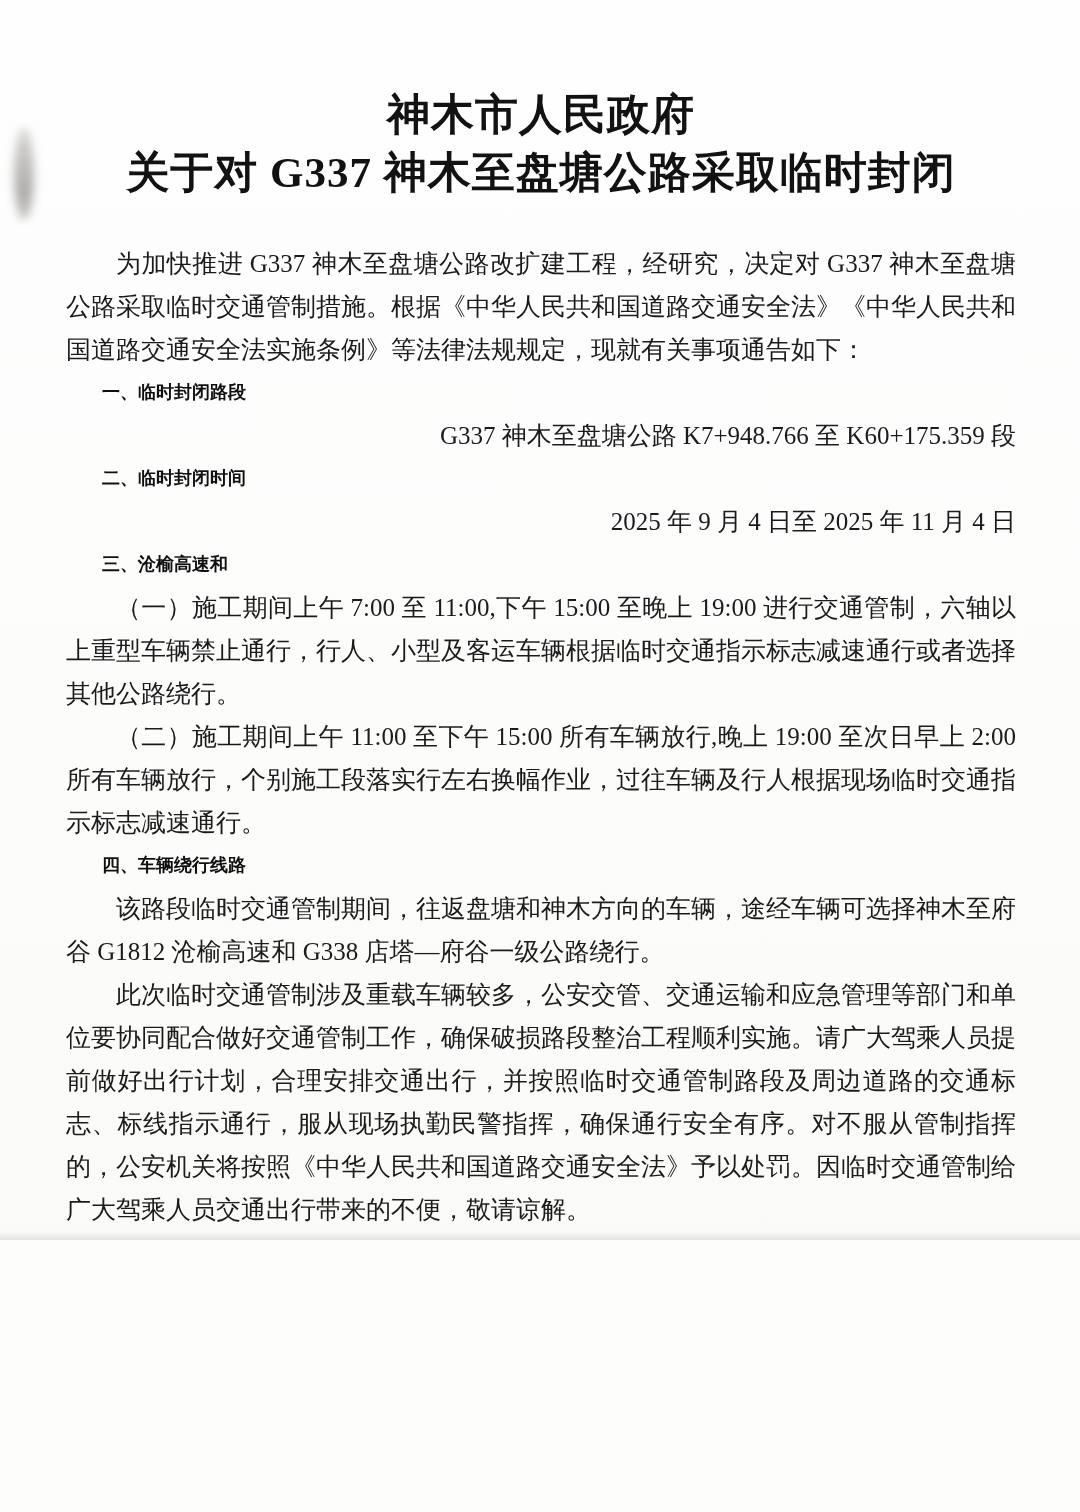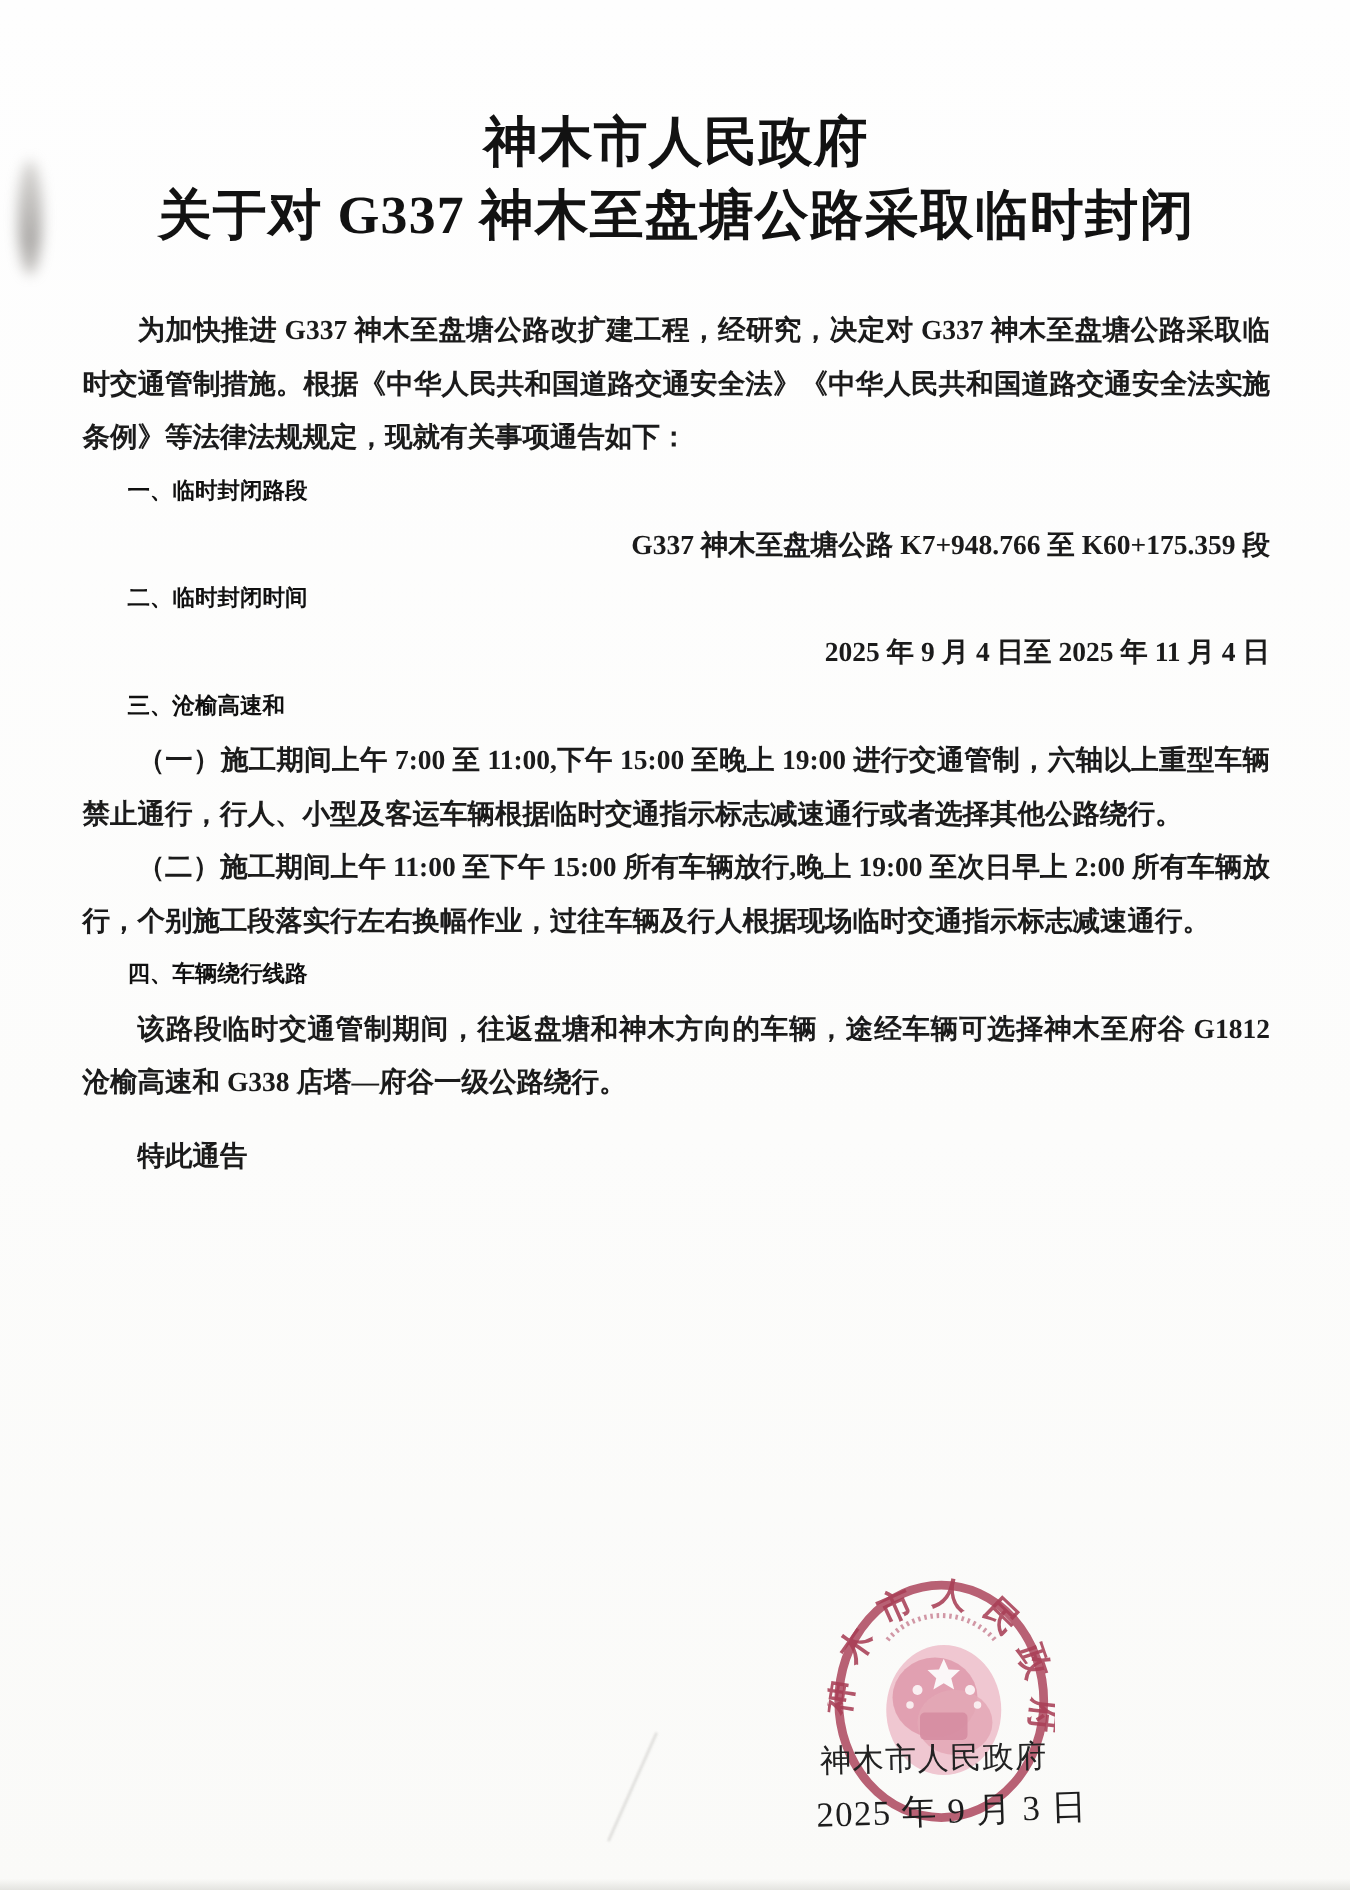--- a/index.html
+++ b/index.html
@@ -5,21 +5,21 @@
   html, body { margin: 0; padding: 0; }
   body {
     width: 1080px; height: 1512px;
     background: #fdfdfc;
     font-family: "Liberation Serif", "DejaVu Serif", serif;
     color: #1b1b1b;
     overflow: hidden;
   }
   .paper {
     position: relative;
-    width: 1080px; height: 1512px;
+    width: 1080px; height: 1240px;
     background: linear-gradient(180deg, #fefefe 0%, #fcfcfb 60%, #fafaf8 100%);
     overflow: hidden;
   }
   .content {
     position: absolute;
     left: 66px; right: 64px; top: 86px;
   }
   .title {
     margin: 0 0 0 0;
     font-size: 43px;
@@ -27,23 +27,22 @@
     font-weight: 700;
     text-align: center;
     color: #121212;
     letter-spacing: 1px;
   }
   .body-text { margin-top: 40px; }
   .para {
     margin: 0;
     text-indent: 2em;
     text-align: justify;
-    font-size: 22px;
+    font-size: 25px;
     line-height: 43px;
-    font-weight: bold;
   }
   .para.plain { text-align: right; }
   .heading {
     margin: 0;
     text-indent: 2em;
     font-family: "Liberation Sans", "DejaVu Sans", sans-serif;
     font-weight: 700;
     font-size: 18px;
     line-height: 43px;
     color: #101010;
@@ -126,20 +125,21 @@
 
       <p class="heading">二、临时封闭时间</p>
       <p class="para plain">2025 年 9 月 4 日至 2025 年 11 月 4 日</p>
 
       <p class="heading">三、沧榆高速和</p>
       <p class="para">（一）施工期间上午 7:00 至 11:00,下午 15:00 至晚上 19:00 进行交通管制，六轴以上重型车辆禁止通行，行人、小型及客运车辆根据临时交通指示标志减速通行或者选择其他公路绕行。</p>
       <p class="para">（二）施工期间上午 11:00 至下午 15:00 所有车辆放行,晚上 19:00 至次日早上 2:00 所有车辆放行，个别施工段落实行左右换幅作业，过往车辆及行人根据现场临时交通指示标志减速通行。</p>
 
       <p class="heading">四、车辆绕行线路</p>
       <p class="para">该路段临时交通管制期间，往返盘塘和神木方向的车辆，途经车辆可选择神木至府谷 G1812 沧榆高速和 G338 店塔—府谷一级公路绕行。</p>
+      <p class="para">此次临时交通管制涉及重载车辆较多，公安交管、交通运输和应急管理等部门和单位要协同配合做好交通管制工作，确保破损路段整治工程顺利实施。请广大驾乘人员提前做好出行计划，合理安排交通出行，并按照临时交通管制路段及周边道路的交通标志、标线指示通行，服从现场执勤民警指挥，确保通行安全有序。对不服从管制指挥的，公安机关将按照《中华人民共和国道路交通安全法》予以处罚。因临时交通管制给广大驾乘人员交通出行带来的不便，敬请谅解。</p>
 
       <p class="para closing">特此通告</p>
     </div>
   </div>
 
   <svg class="seal" viewBox="0 0 182 202" aria-hidden="true">
     <defs>
       <path id="seal-arc" d="M 20 127 A 73 83 0 1 1 162 127" fill="none"></path>
     </defs>
 

